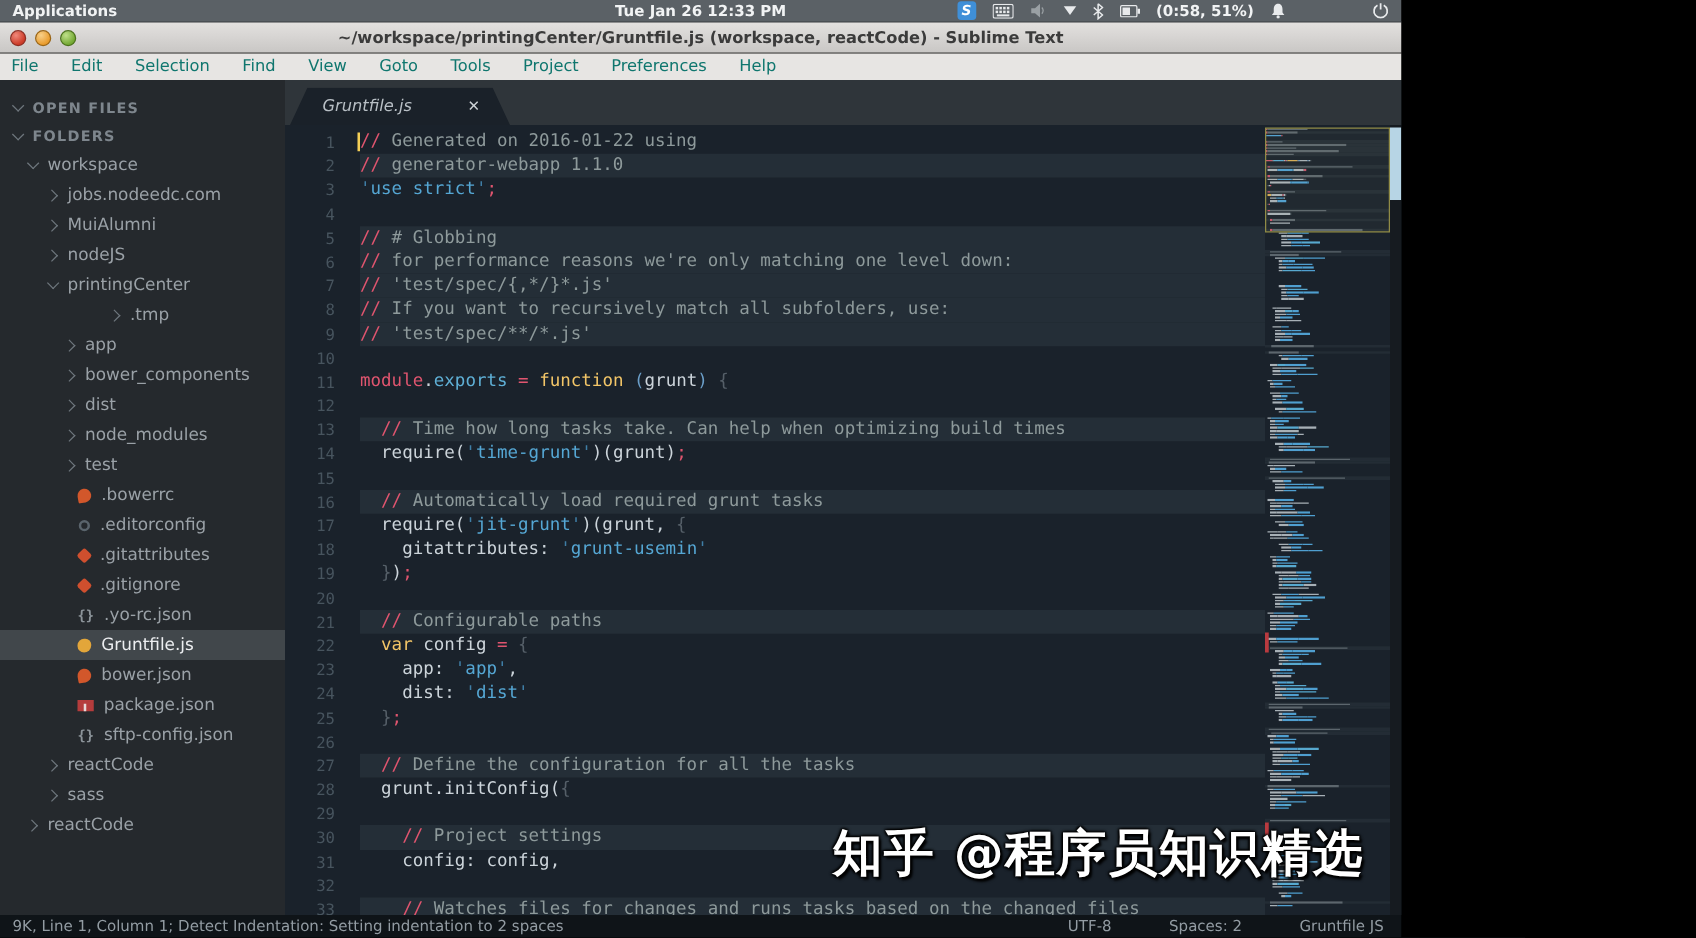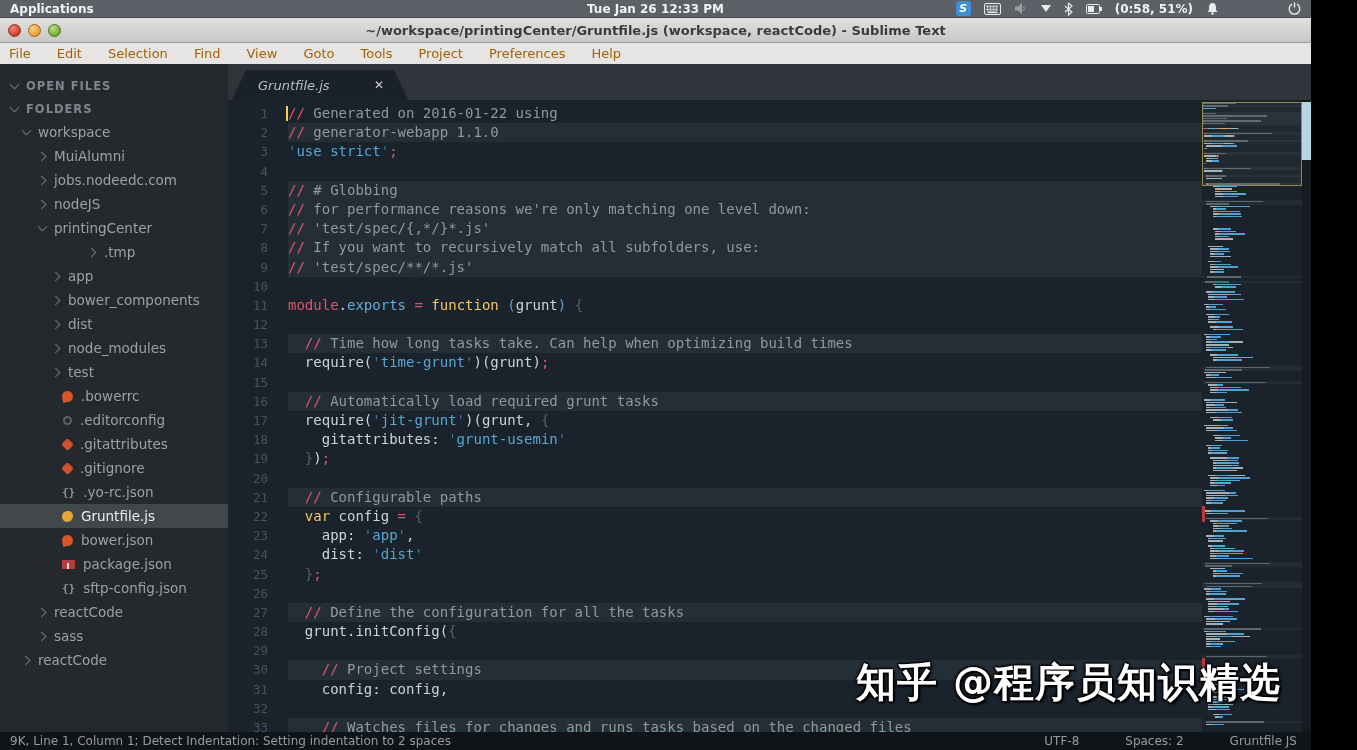--- a/index.html
+++ b/index.html
@@ -1,18 +1,18 @@
 <!DOCTYPE html>
 <html><head>
 <meta charset="utf-8">
 <style>
   * { margin:0; padding:0; box-sizing:border-box; }
   html,body { width:1357px; height:750px; overflow:hidden; background:#000; }
   body { font-family:"DejaVu Sans","Liberation Sans",sans-serif; }
-  .screen { position:relative; width:1311px; height:750px; display:flex; flex-direction:column; }
+  .screen { position:relative; width:1121px; height:750px; display:flex; flex-direction:column; }
 
   
   .panel { height:18px; background:#5b6166; border-bottom:1px solid #45494d; display:flex; align-items:center; color:#f1f3f4; font-size:12px; font-weight:bold; position:relative; flex:0 0 18px; }
   .panel .apps { margin-left:10px; }
   .panel .clock { position:absolute; left:0; right:0; text-align:center; pointer-events:none; }
   .tray { margin-left:auto; display:flex; align-items:center; gap:13px; padding-right:10px; }
   .tray svg { display:block; }
   .sogou { width:15px; height:15px; background:#3f8fd8; border-radius:3px; color:#fff; font-size:11px; font-weight:bold; display:flex; align-items:center; justify-content:center; font-style:italic; }
   .net-tri { width:0; height:0; border-left:5px solid transparent; border-right:5px solid transparent; border-top:7px solid #e8eaec; }
   .batt-txt { font-weight:bold; }
@@ -22,21 +22,21 @@
   .titlebar { height:25px; background:linear-gradient(#e3e1df,#c9c7c5); border-bottom:1px solid #9c9a98; display:flex; align-items:center; position:relative; flex:0 0 25px; }
   .lights { display:flex; gap:7px; margin-left:8px; }
   .tl { width:13px; height:13px; border-radius:50%; }
   .tl.red { background:radial-gradient(circle at 35% 30%,#f0897b,#cc3b28 70%); border:1px solid #8e2f24; }
   .tl.yel { background:radial-gradient(circle at 35% 30%,#f8d08a,#e99c2e 70%); border:1px solid #9a6516; }
   .tl.grn { background:radial-gradient(circle at 35% 30%,#c0e08a,#74a934 70%); border:1px solid #4c721c; }
   .wtitle { position:absolute; left:0; right:0; text-align:center; font-size:13px; font-weight:bold; color:#3b3b3b; pointer-events:none; }
 
   
   .menubar { height:21px; background:#e7e5e3; display:flex; align-items:center; gap:0; flex:0 0 21px; }
-  .menu-item { font-size:13px; color:#a16207; padding:0 13px; }
+  .menu-item { font-size:13px; color:#0f766e; padding:0 13px; }
   .menu-item:first-child { padding-left:9px; }
 
   
   .main { flex:1 1 auto; display:flex; min-height:0; }
 
   
   .sidebar { width:228px; flex:0 0 228px; background:#25292d; color:#9aa1a7; font-size:13.5px; padding-top:10px; position:relative; overflow:hidden; }
   .sb-header { display:flex; align-items:center; height:23px; color:#7e868d; font-size:11.5px; font-weight:bold; letter-spacing:1px; padding-left:10px; }
   .chev { width:8px; height:8px; display:inline-block; position:relative; margin-right:8px; flex:0 0 8px; }
   .chev::before { content:""; position:absolute; width:6px; height:6px; border-right:1.5px solid #6f777e; border-bottom:1.5px solid #6f777e; transform:rotate(-45deg); left:0; top:1px; }
@@ -184,25 +184,25 @@
         <span class="chev open"></span>
         <span>FOLDERS</span>
       </div>
       <div id="tree">
           <div class="tree-row" style="padding-left: 22px;">
             <span class="chev open"></span>
             <span>workspace</span>
           </div>
           <div class="tree-row" style="padding-left: 38px;">
             <span class="chev"></span>
+            <span>jobs.nodeedc.com</span>
+          </div>
+          <div class="tree-row" style="padding-left: 38px;">
+            <span class="chev"></span>
             <span>MuiAlumni</span>
-          </div>
-          <div class="tree-row" style="padding-left: 38px;">
-            <span class="chev"></span>
-            <span>jobs.nodeedc.com</span>
           </div>
           <div class="tree-row" style="padding-left: 38px;">
             <span class="chev"></span>
             <span>nodeJS</span>
           </div>
           <div class="tree-row" style="padding-left: 38px;">
             <span class="chev open"></span>
             <span>printingCenter</span>
           </div>
           <div class="tree-row" style="padding-left: 52px; margin-left: 36px;">

